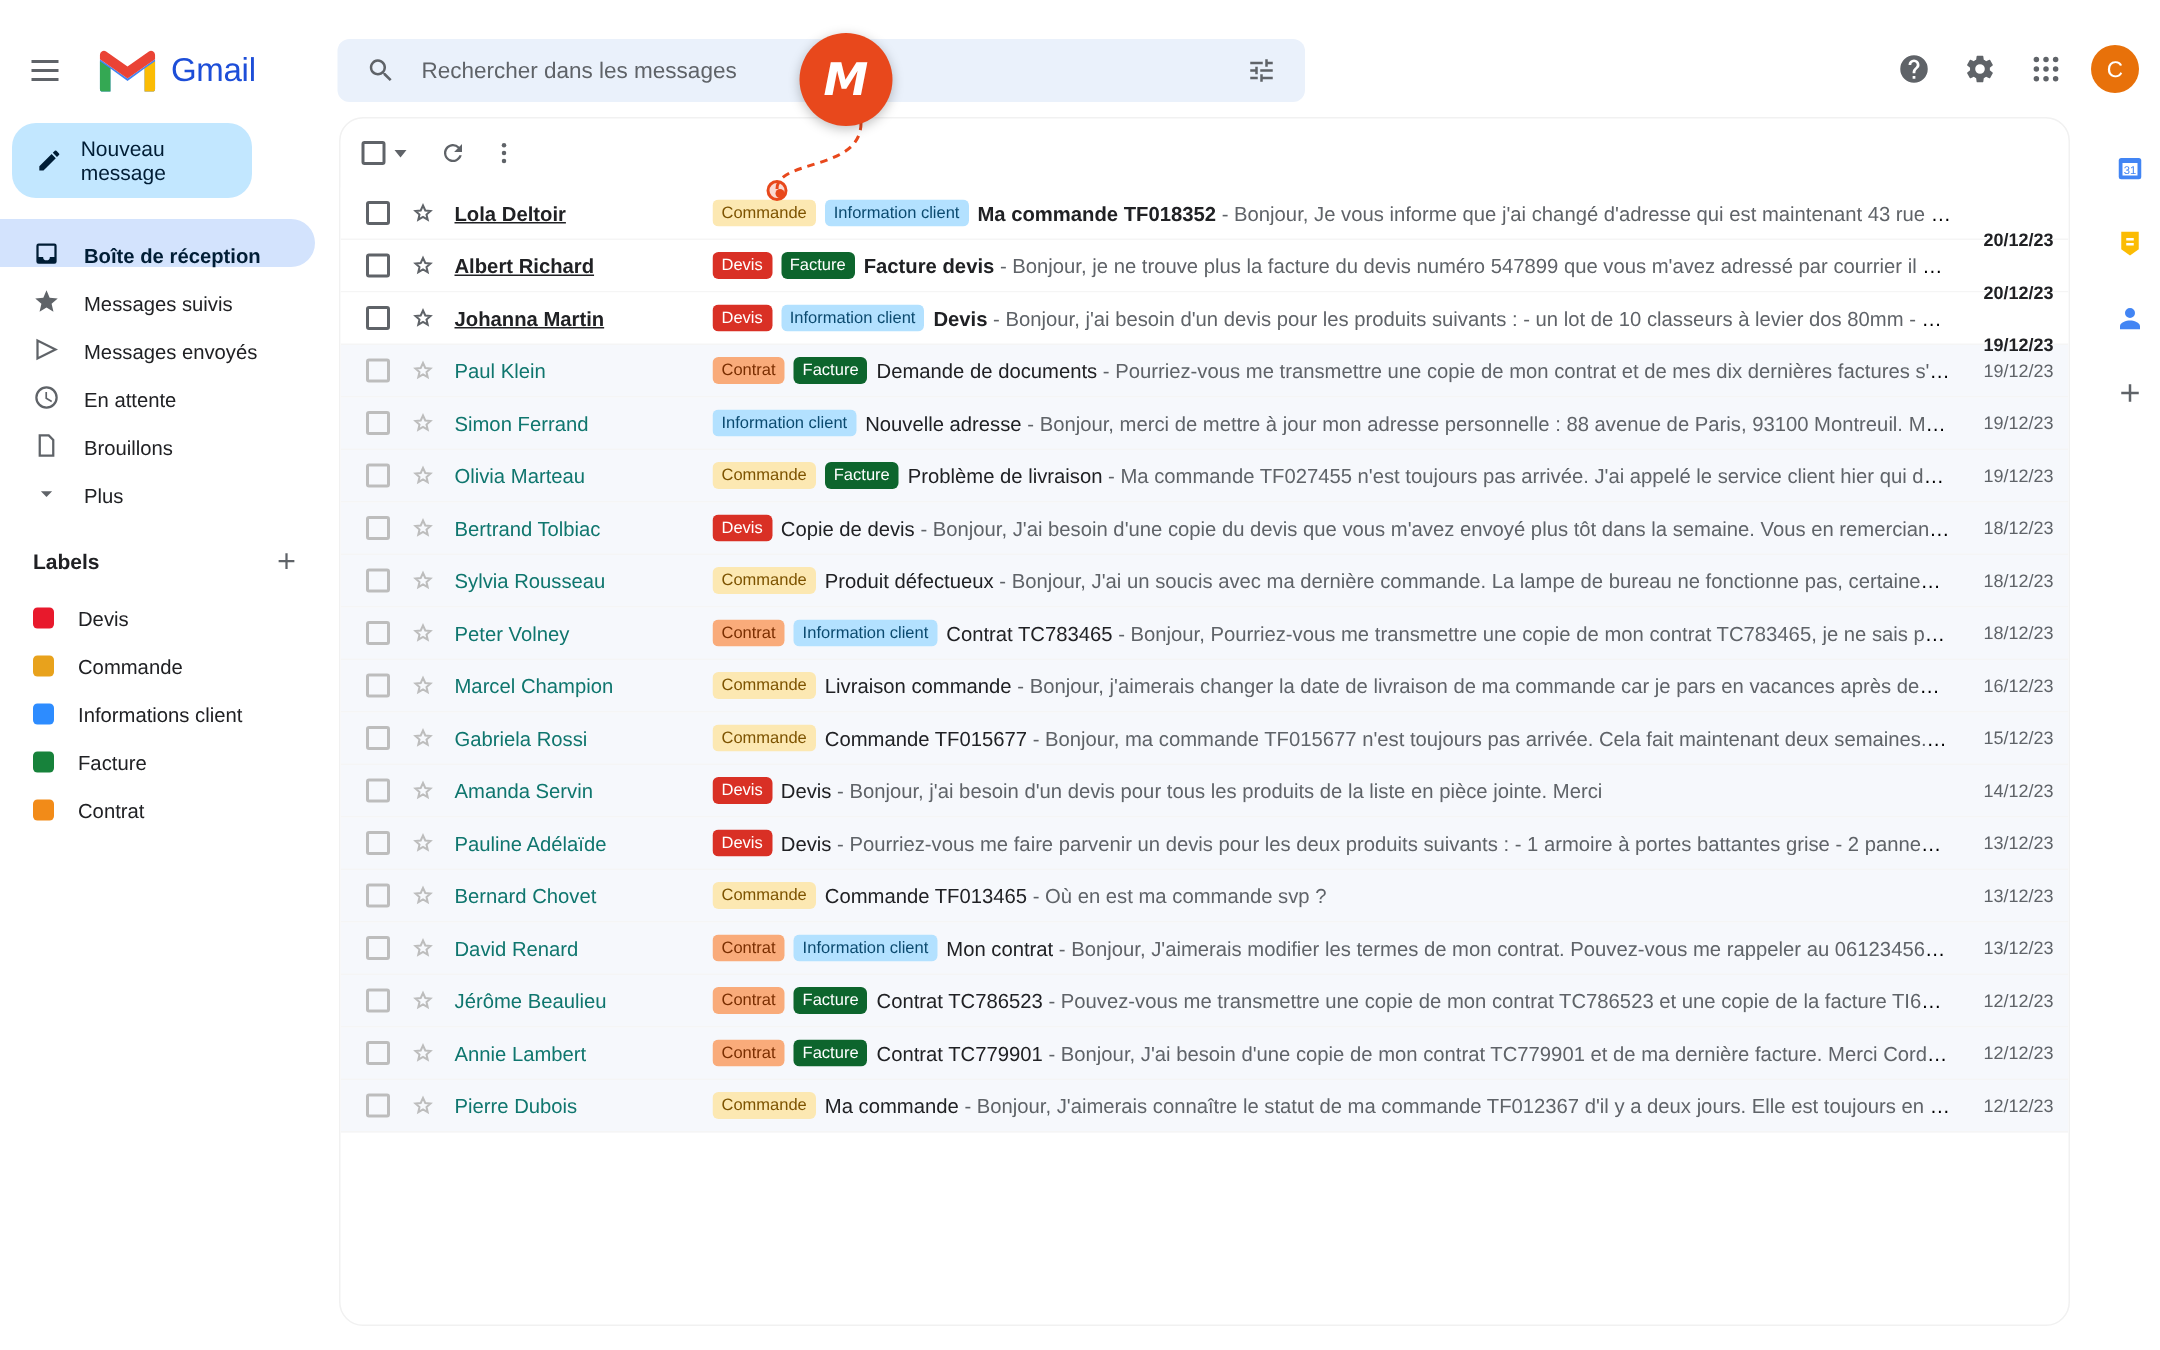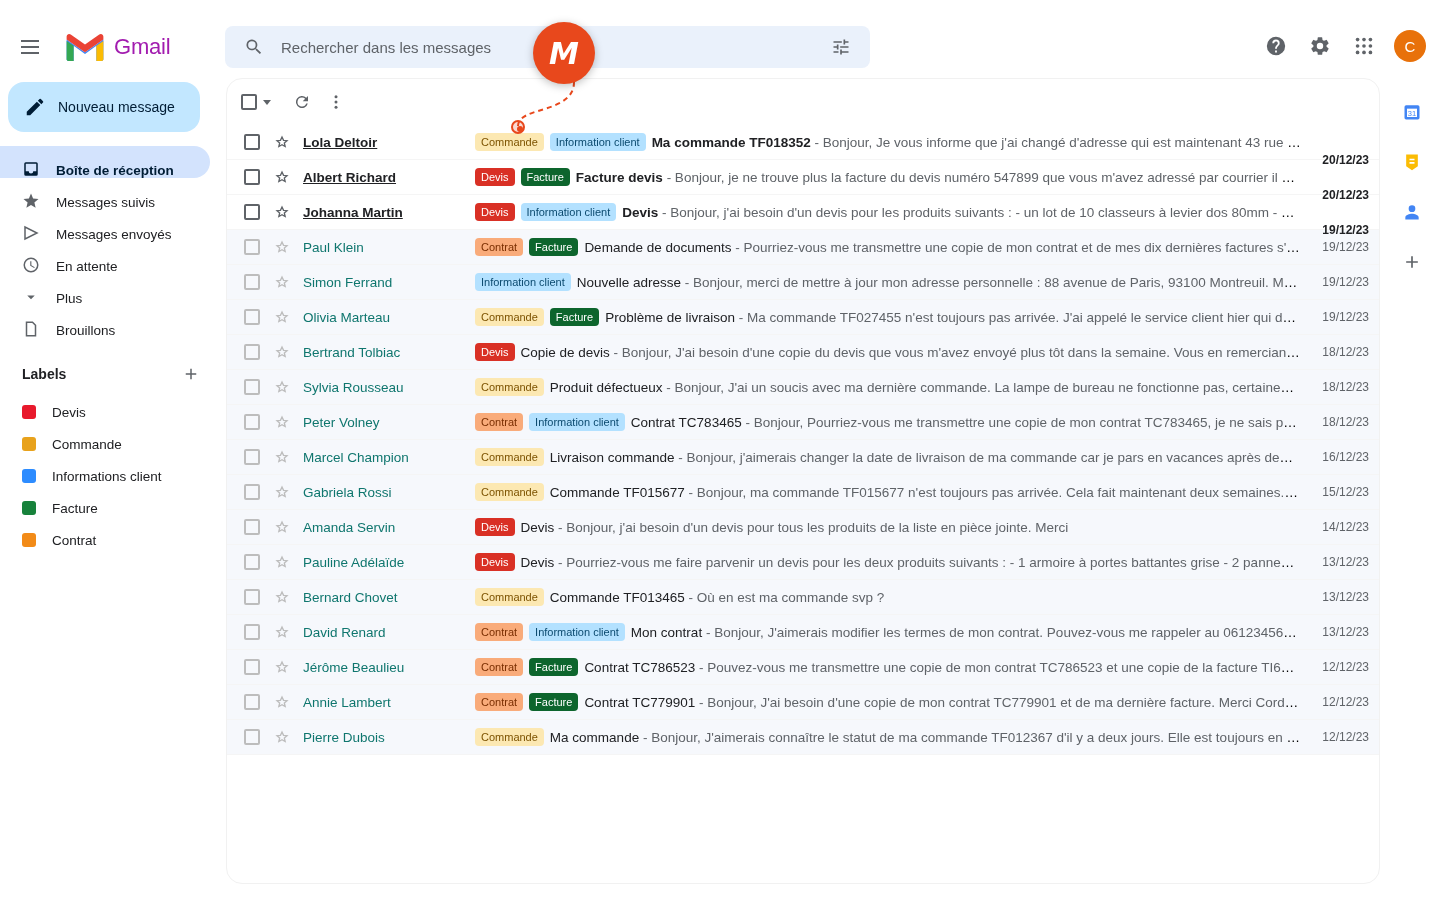--- a/index.html
+++ b/index.html
@@ -28,21 +28,21 @@
   }
   .hamburger span::before, .hamburger span::after {
     content: ""; position: absolute; left: 0; width: 18px; height: 2px; background: #5f6368;
   }
   .hamburger span::before { top: -6px; }
   .hamburger span::after { top: 6px; }
 
   .brand { display: flex; align-items: center; margin-left: 10px; }
   .gmail-logo { width: 42px; height: 32px; }
   .brand-name {
-    font-size: 22px; color: #a21caf; margin-left: 8px; letter-spacing: -0.2px;
+    font-size: 22px; color: #1d4ed8; margin-left: 8px; letter-spacing: -0.2px;
   }
 
   .search-wrap {
     position: absolute; left: 225px; top: 26px;
     width: 645px; height: 42px;
     background: #eaf1fb; border-radius: 8px;
     display: flex; align-items: center; padding: 0 12px;
   }
   .search-icon-btn, .search-tune-btn {
     width: 34px; height: 34px; display: flex; align-items: center; justify-content: center;
@@ -72,21 +72,21 @@
 
   
   .sidebar {
     position: absolute; left: 0; top: 78px; width: 218px; bottom: 0;
     padding-top: 4px;
   }
   .compose {
     display: flex; align-items: center; gap: 12px;
     margin: 0 8px 14px 8px; height: 50px;
     background: #c2e7ff; border-radius: 16px; padding: 0 20px 0 16px;
-    cursor: pointer; width: 192px;
+    cursor: pointer; width: 160px;
   }
   .compose-label { font-size: 14px; color: #001d35; }
 
   .nav-item {
     display: flex; align-items: flex-end; gap: 16px;
     height: 32px; margin: 0 8px 0 0; padding-left: 22px;
     border-radius: 0 16px 16px 0; cursor: pointer; color: #202124;
     font-size: 13.5px;
   }
   .nav-item.active { background: #d3e3fd; font-weight: bold; color: #001d35; }
@@ -163,21 +163,21 @@
   .row.unread .subj { font-weight: bold; text-align: right; }
   .snippet { color: #5f6368; }
   .date { width: 68px; text-align: right; font-size: 12px; color: #5f6368; flex: none; }
   .row.unread .date { font-weight: bold; color: #202124; margin-top: 36px; }
 
   
   .rail {
     position: absolute; right: 0; top: 78px; width: 56px; bottom: 0;
     display: flex; flex-direction: column; align-items: center; gap: 14px; padding-top: 16px;
   }
-  .rail-btn { width: 36px; height: 36px; border-radius: 8px; display: flex; align-items: center; justify-content: center; cursor: pointer; }
+  .rail-btn { width: 36px; height: 36px; border-radius: 8px; display: flex; align-items: center; justify-content: flex-end; cursor: pointer; }
 
   
   .rec-badge {
     position: absolute; left: 533px; top: 22px; width: 62px; height: 62px;
     border-radius: 50%; background: #e8481c;
     display: flex; align-items: center; justify-content: center;
     box-shadow: 0 2px 8px rgba(0,0,0,.25); z-index: 30;
   }
   .rec-badge-glyph { color: #fff; font-size: 30px; font-weight: bold; font-style: italic; font-family: "DejaVu Sans", sans-serif; }
   .trace {
@@ -282,29 +282,29 @@
       <span>Messages envoyés</span>
     </div>
     <div class="nav-item">
       <svg width="18" height="18" viewBox="0 0 24 24">
           <path fill="#5f6368" d="M12 2a10 10 0 1 0 0 20 10 10 0 0 0 0-20zm0 18a8 8 0 1 1 8-8 8 8 0 0 1-8 8zm.5-13H11v6l5.25 3.15.75-1.23-4.5-2.67z"></path>
         </svg>
       <span>En attente</span>
     </div>
     <div class="nav-item">
       <svg width="18" height="18" viewBox="0 0 24 24">
-          <path fill="#5f6368" d="M7 10l5 5 5-5z"></path>
-        </svg>
-      <span>Plus</span>
+          <path fill="none" stroke="#5f6368" stroke-width="2" d="M6 3h8l4 4v14H6z"></path>
+        </svg>
+      <span>Brouillons</span>
     </div>
     <div class="nav-item">
       <svg width="18" height="18" viewBox="0 0 24 24">
-          <path fill="none" stroke="#5f6368" stroke-width="2" d="M6 3h8l4 4v14H6z"></path>
-        </svg>
-      <span>Brouillons</span>
+          <path fill="#5f6368" d="M7 10l5 5 5-5z"></path>
+        </svg>
+      <span>Plus</span>
     </div>
 
     <div class="labels-head">
       <span class="labels-title">Labels</span>
       <svg width="18" height="18" viewBox="0 0 24 24">
           <path fill="#5f6368" d="M19 13h-6v6h-2v-6H5v-2h6V5h2v6h6z"></path>
         </svg>
     </div>
 
     <div class="label-item">

